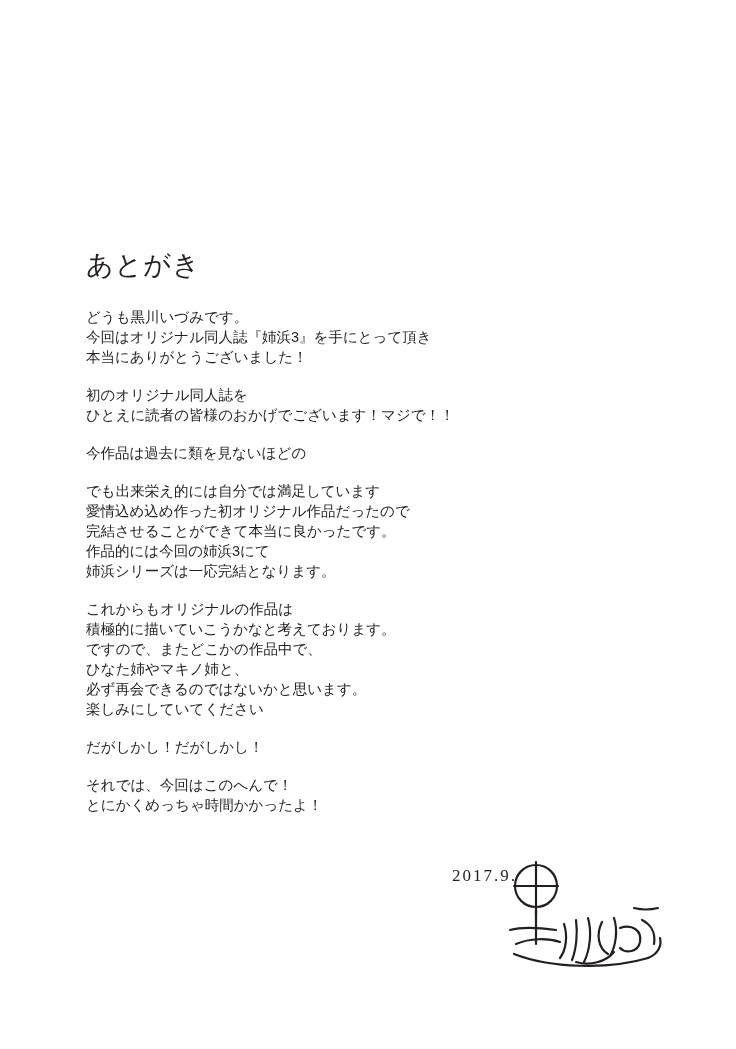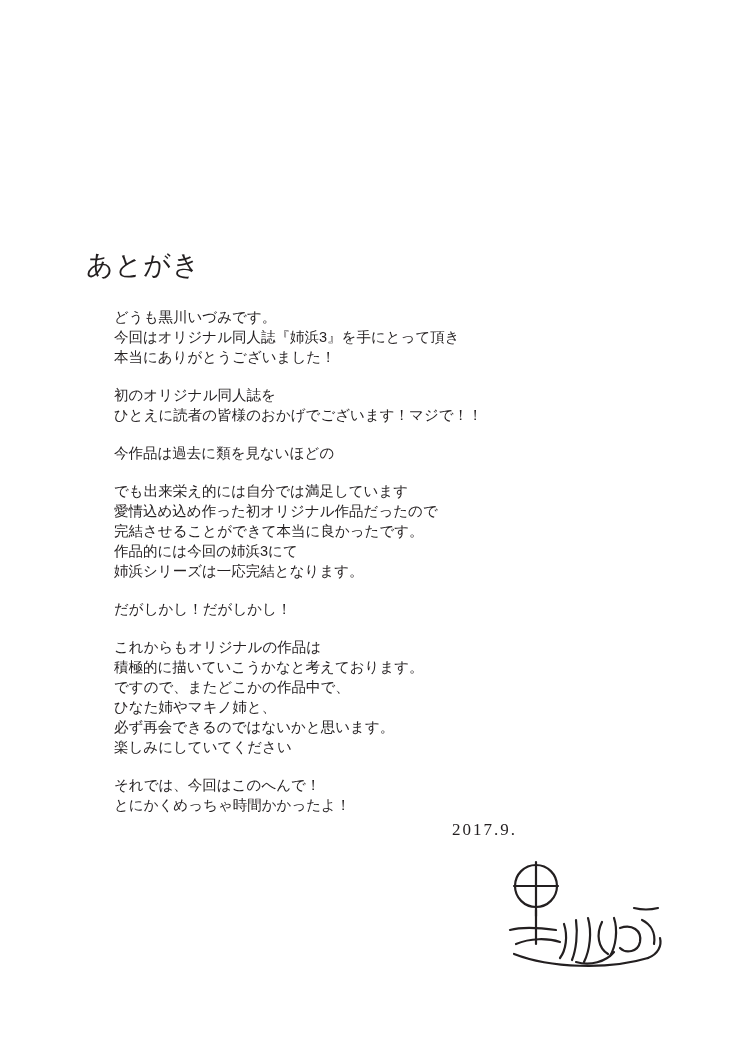--- a/index.html
+++ b/index.html
@@ -41,26 +41,25 @@
   }
   .para {
     margin: 0 0 18px 0;
   }
   .para:last-child {
     margin-bottom: 0;
   }
   .line {
     display: block;
     white-space: nowrap;
-    margin-left: 28px;
   }
   .date-stamp {
     position: absolute;
     left: 452px;
-    top: 820px;
+    top: 866px;
     font-size: 17px;
     letter-spacing: 2px;
     color: #231f20;
     font-family: "Liberation Serif", serif;
   }
   .signature {
     position: absolute;
     left: 490px;
     top: 858px;
     width: 190px;
@@ -97,30 +96,30 @@
 
     <div class="para">
       <span class="line">でも出来栄え的には自分では満足しています</span>
       <span class="line">愛情込め込め作った初オリジナル作品だったので</span>
       <span class="line">完結させることができて本当に良かったです。</span>
       <span class="line">作品的には今回の姉浜3にて</span>
       <span class="line">姉浜シリーズは一応完結となります。</span>
     </div>
 
     <div class="para">
-      <span class="line">だがしかし！だがしかし！</span>
-    </div>
-
-    <div class="para">
       <span class="line">これからもオリジナルの作品は</span>
       <span class="line">積極的に描いていこうかなと考えております。</span>
       <span class="line">ですので、またどこかの作品中で、</span>
       <span class="line">ひなた姉やマキノ姉と、</span>
       <span class="line">必ず再会できるのではないかと思います。</span>
       <span class="line">楽しみにしていてください</span>
+    </div>
+
+    <div class="para">
+      <span class="line">だがしかし！だがしかし！</span>
     </div>
 
     <div class="para">
       <span class="line">それでは、今回はこのへんで！</span>
       <span class="line">とにかくめっちゃ時間かかったよ！</span>
     </div>
 
   </div>
 
   <div class="date-stamp">2017.9.</div>

